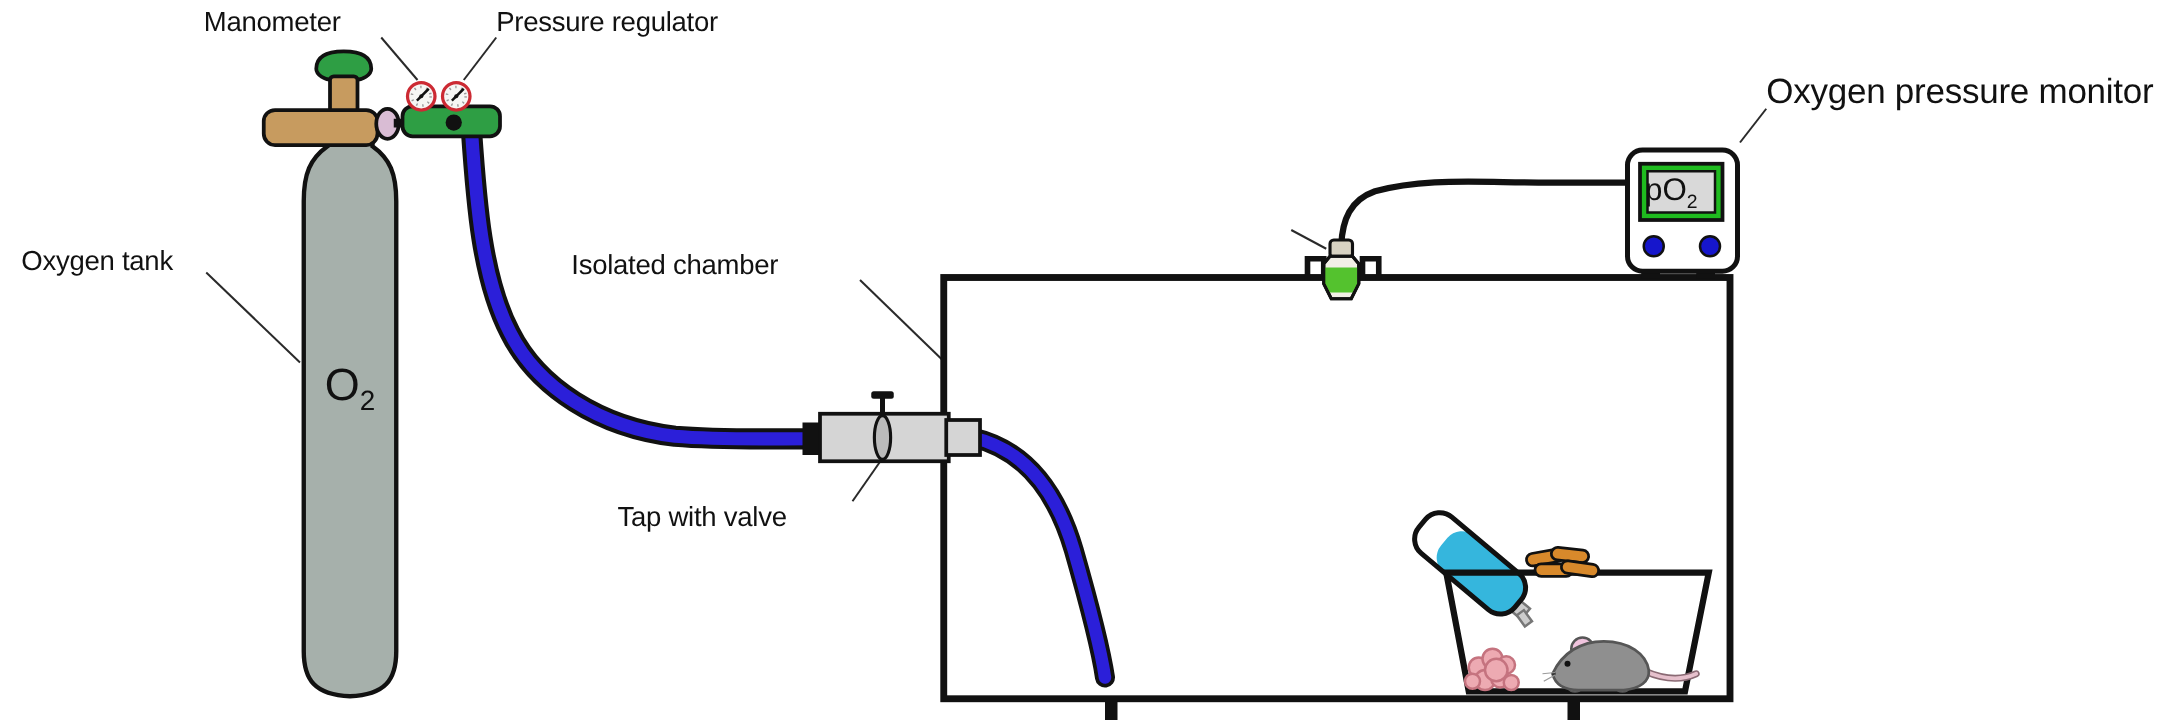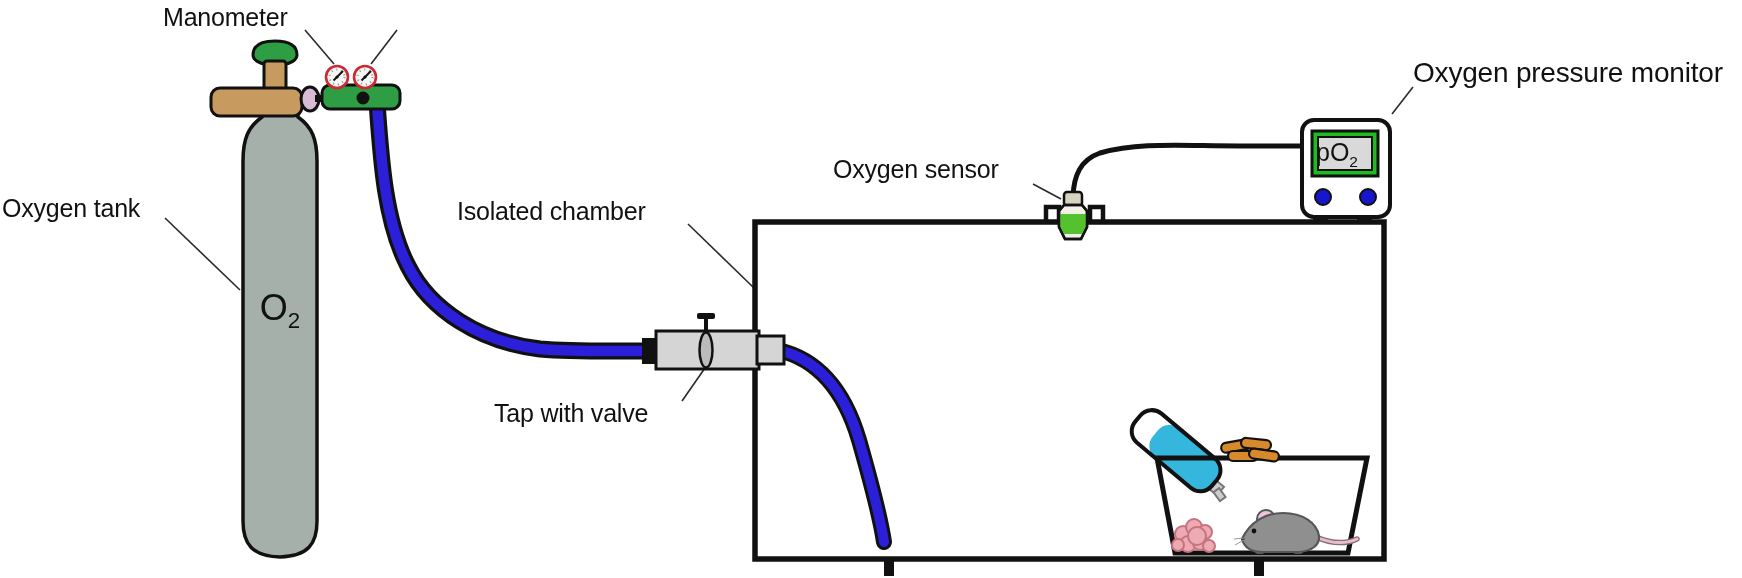--- a/index.html
+++ b/index.html
@@ -6,21 +6,21 @@
   #stage{
     position:relative;
     width:1742px;height:578px;
     background:#ffffff;
     overflow:hidden;
     font-family:"Liberation Sans","DejaVu Sans",sans-serif;
   }
   #diagram-svg{position:absolute;left:0;top:0;}
   .label{
     position:absolute;
-    font-size:25px;
+    font-size:22px;
     line-height:27px;
     color:#111;
     letter-spacing:-0.2px;
     white-space:nowrap;
   }
   .symbol{
     position:absolute;
     color:#111;
     white-space:nowrap;
   }
@@ -28,21 +28,21 @@
   #tank-symbol{
     left:243px;top:287px;width:74px;
     font-size:36px;text-align:center;
   }
   #monitor-display-text{
     left:1316px;top:140px;width:58px;
     font-size:25px;line-height:25px;text-align:left;
   }
   #label-manometer{left:163px;top:4px;}
   #label-pressure-regulator{left:397px;top:4px;}
-  #label-oxygen-tank{left:2px;top:195px;text-align:center;}
+  #label-oxygen-tank{left:17px;top:195px;text-align:center;}
   #label-isolated-chamber{left:457px;top:198px;}
   #label-tap-with-valve{left:494px;top:400px;}
   #label-oxygen-sensor{left:833px;top:156px;}
   #label-oxygen-pressure-monitor{left:1413px;top:59px;font-size:28px;}
 </style>
 </head>
 <body>
 
 <div id="stage">
 
@@ -171,23 +171,23 @@
     <rect x="1357" y="215" width="15" height="8" fill="#111"></rect>
     <rect x="1302" y="120" width="88" height="97" rx="12" fill="#ffffff" stroke="#111" stroke-width="4"></rect>
     <rect x="1312" y="131" width="66" height="45" stroke="#111" stroke-width="3" fill="#1fbb1f"></rect>
     <rect x="1318" y="137" width="54" height="33" stroke="#111" stroke-width="2" fill="#d9d9d9"></rect>
     <circle cx="1323" cy="197" r="8" stroke="#111" stroke-width="2" fill="#1616cc"></circle>
     <circle cx="1368" cy="197" r="8" stroke="#111" stroke-width="2" fill="#1616cc"></circle>
   </g>
 </svg>
 
 <div class="label" id="label-manometer">Manometer</div>
+<div class="label" id="label-pressure-regulator">Pressure regulator</div>
 <div class="label" id="label-oxygen-tank">Oxygen tank</div>
 <div class="label" id="label-tap-with-valve">Tap with valve</div>
 <div class="label" id="label-isolated-chamber">Isolated chamber</div>
-<div class="label" id="label-oxygen-sensor">Oxygen sensor</div>
 <div class="label" id="label-oxygen-pressure-monitor">Oxygen pressure monitor</div>
 
 <div class="symbol" id="tank-symbol"><span>O</span><sub>2</sub></div>
 
 <div class="symbol" id="monitor-display-text"><span>pO</span><sub>2</sub></div>
 
 </div>
 
 </body></html>

